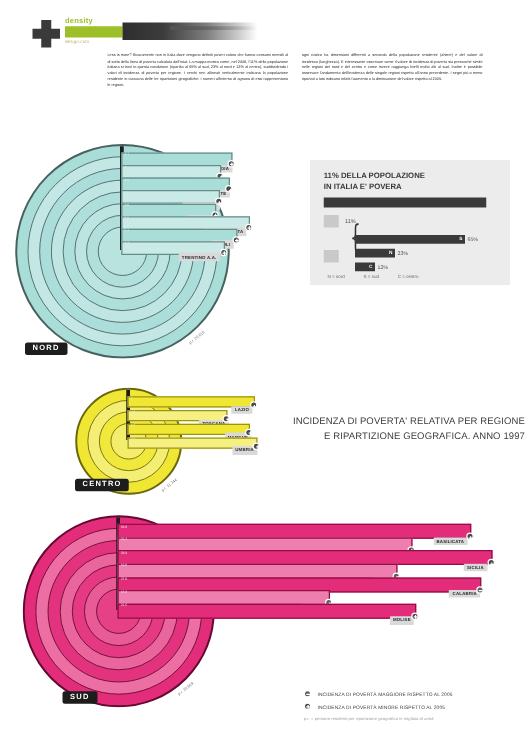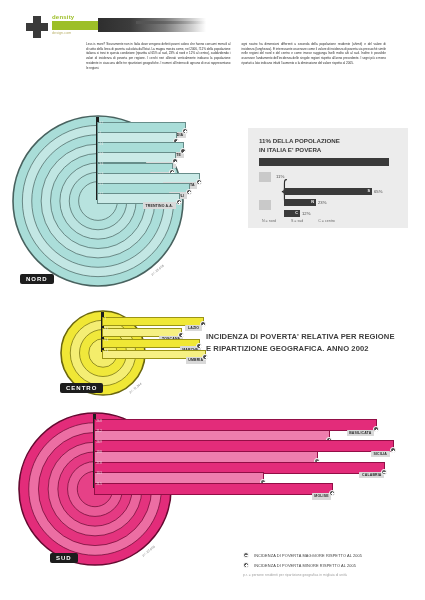--- a/index.html
+++ b/index.html
@@ -44,21 +44,21 @@
   }
 
   .intro { position:absolute; left:86px; top:42px; width:300px;
            display:flex; gap:11px; }
   .intro p { font-size:3.05px; line-height:1.55; color:#2a2a2a; width:145px;
              text-align:justify; }
 
   
   .section-title {
     position:absolute; left:206px; top:331px; width:214px;
-    text-align:left; font-size:7.6px; font-weight:bold;
+    text-align:right; font-size:7.6px; font-weight:normal;
     color:#3d3d3d; line-height:1.55; letter-spacing:.1px;
   }
 
   
   .stat-box {
     position:absolute; left:248px; top:128px; width:160px; height:100px;
     background:#ececec;
   }
   .stat-head { position:absolute; left:11px; top:8px; font-size:6.2px;
                font-weight:bold; color:#3a3a3a; line-height:1.5; }
@@ -175,21 +175,21 @@
 
     <div class="stat-foot">
       <span>N = nord</span>
       <span>S = sud</span>
       <span>C = centro</span>
     </div>
   </div>
 
   <div class="section-title">
     <div>INCIDENZA DI POVERTA' RELATIVA PER REGIONE</div>
-    <div>E RIPARTIZIONE GEOGRAFICA. ANNO 2002</div>
+    <div>E RIPARTIZIONE GEOGRAFICA. ANNO 1997</div>
   </div>
 
   <div class="chart" id="chart-nord" style="left: 12px; top: 115px; width: 290px; height: 196px;">
       <svg width="172" height="172" style="position: absolute; left: 0px; top: 0px;">
         <circle cx="86" cy="86" r="85" fill="rgb(169,221,216)" stroke="rgb(72,98,95)" stroke-width="1.6"></circle>
         <circle cx="86" cy="86" r="75.625" fill="rgb(195,231,228)" stroke="rgb(72,98,95)" stroke-width="0.7"></circle>
         <circle cx="86" cy="86" r="66.25" fill="rgb(171,222,218)" stroke="rgb(72,98,95)" stroke-width="0.7"></circle>
         <circle cx="86" cy="86" r="56.875" fill="rgb(192,230,227)" stroke="rgb(72,98,95)" stroke-width="0.7"></circle>
         <circle cx="86" cy="86" r="47.5" fill="rgb(174,223,219)" stroke="rgb(72,98,95)" stroke-width="0.7"></circle>
         <circle cx="86" cy="86" r="38.125" fill="rgb(188,228,225)" stroke="rgb(72,98,95)" stroke-width="0.7"></circle>

